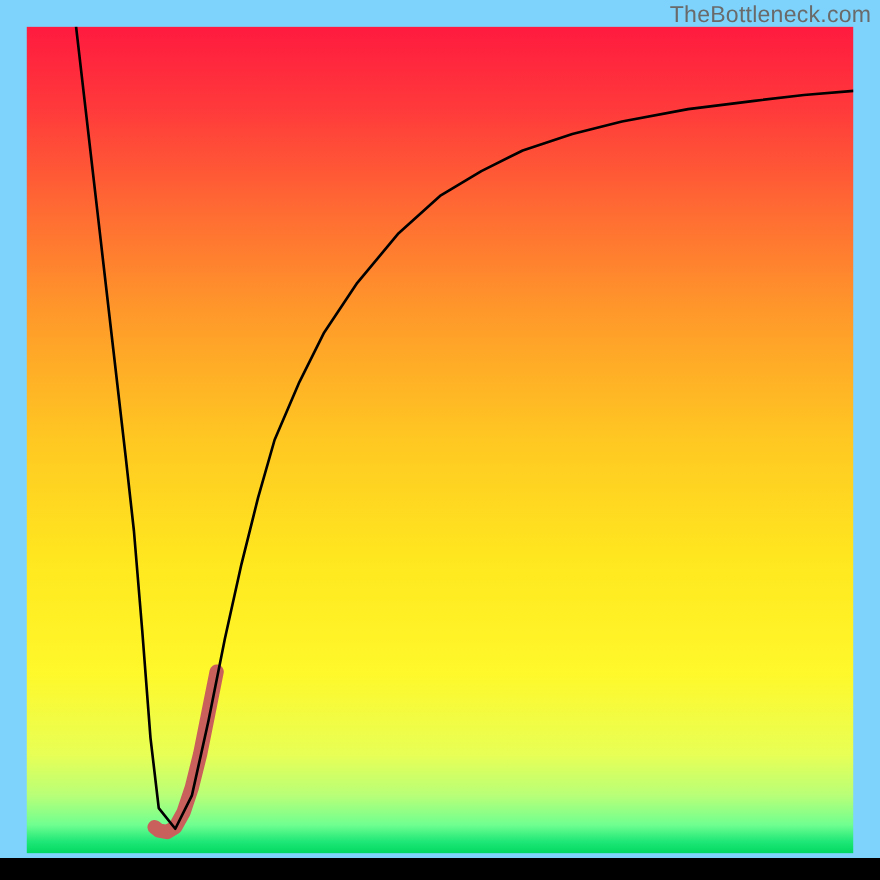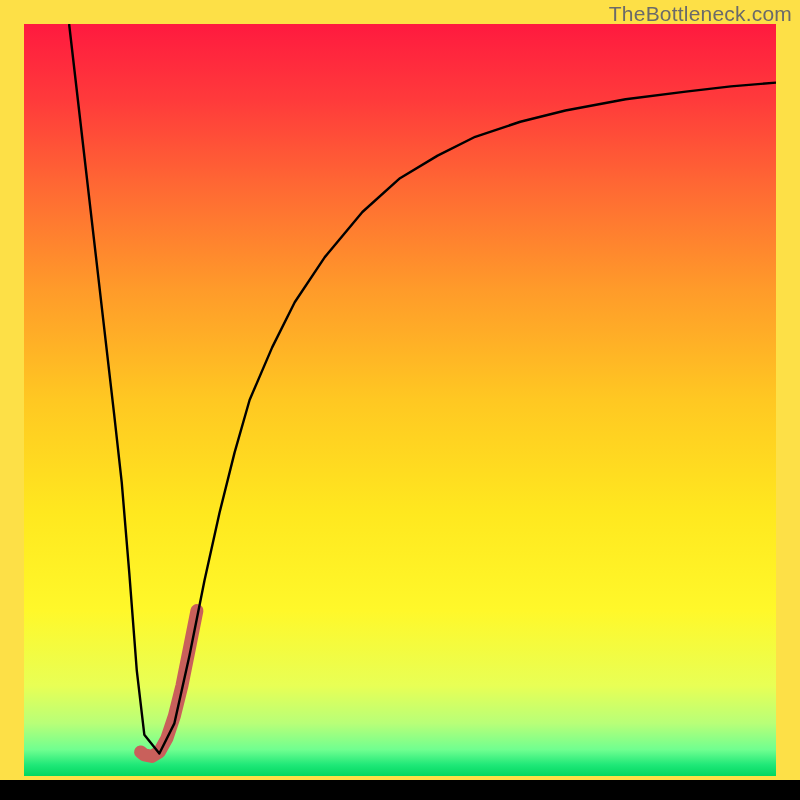--- a/index.html
+++ b/index.html
@@ -8,21 +8,21 @@
     width: 800px;
     height: 800px;
     overflow: hidden;
     background: #000;
     font-family: Arial, Helvetica, sans-serif;
   }
   .frame {
     position: relative;
     width: 800px;
     height: 780px;
-    background: #fde047;
+    background: #7dd3fc;
   }
   .plot-area {
     position: absolute;
     left: 24px;
     top: 24px;
     width: 752px;
     height: 752px;
     overflow: hidden;
   }
   .gradient-bg {

